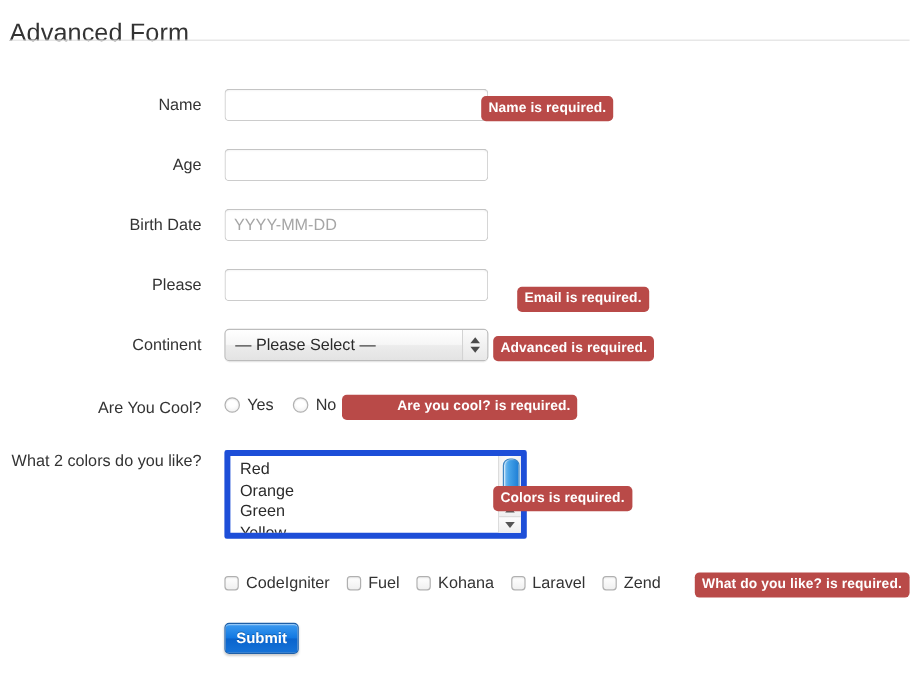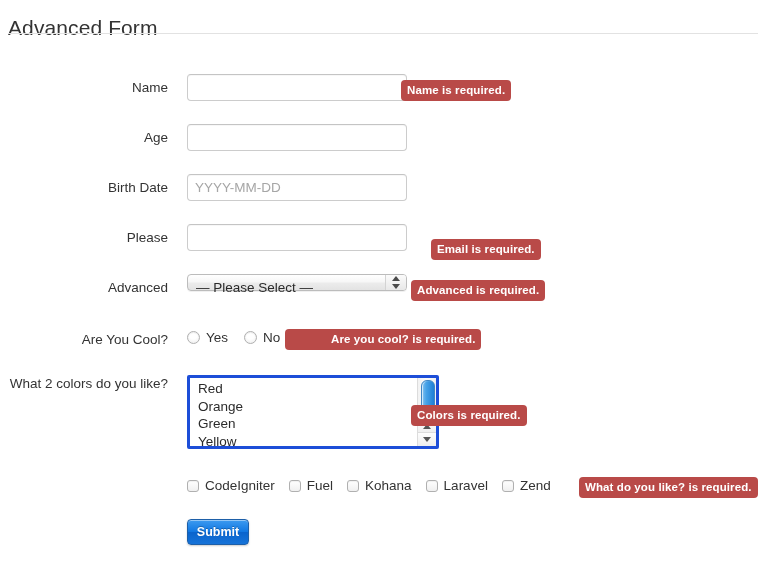--- a/index.html
+++ b/index.html
@@ -98,21 +98,21 @@
     color: #a6a6a6;
     opacity: 1;
   }
 
   
   .select-wrap {
     position: absolute;
     left: 187px;
     top: 0;
     width: 220px;
-    height: 17px;
+    height: 27px;
   }
   .select-box {
     position: absolute;
     inset: 0;
     box-sizing: border-box;
     border: 1px solid #bcbcbc;
     border-radius: 4px;
     background: linear-gradient(#ffffff 0%, #f6f6f6 48%, #ececec 52%, #e3e3e3 100%);
     box-shadow: 0 1px 0 rgba(0,0,0,0.06);
   }
@@ -180,21 +180,21 @@
   }
 
   
   .listbox {
     position: absolute;
     left: 187px;
     top: 0;
     width: 252px;
     height: 74px;
     box-sizing: border-box;
-    border: 3px solid #1d4ed8;
+    border: 5px solid #1d4ed8;
     border-radius: 2px;
     background: #ffffff;
     overflow: hidden;
   }
   .listbox-options {
     position: absolute;
     left: 0; top: 2px;
     right: 19px;
     padding-left: 8px;
   }
@@ -330,21 +330,21 @@
     <input class="text-input" type="text" placeholder="YYYY-MM-DD" style="">
   </div>
 
   <div class="form-row row-email">
     <label class="field-label">Please</label>
     <input class="text-input" type="text" placeholder="" style="">
     <span class="error-badge" style="left:411px; top:15px;margin-left:20px;">Email is required.</span>
   </div>
 
   <div class="form-row row-continent">
-    <label class="field-label">Advanced</label>
+    <label class="field-label">Continent</label>
     <div class="select-wrap">
       <div class="select-box"></div>
       <span class="select-text">— Please Select —</span>
       <span class="select-arrows">
         <span class="tri-up"></span>
         <span class="tri-down"></span>
       </span>
     </div>
     <span class="error-badge" style="left:411px; top:6px;">Advanced is required.</span>
   </div>

